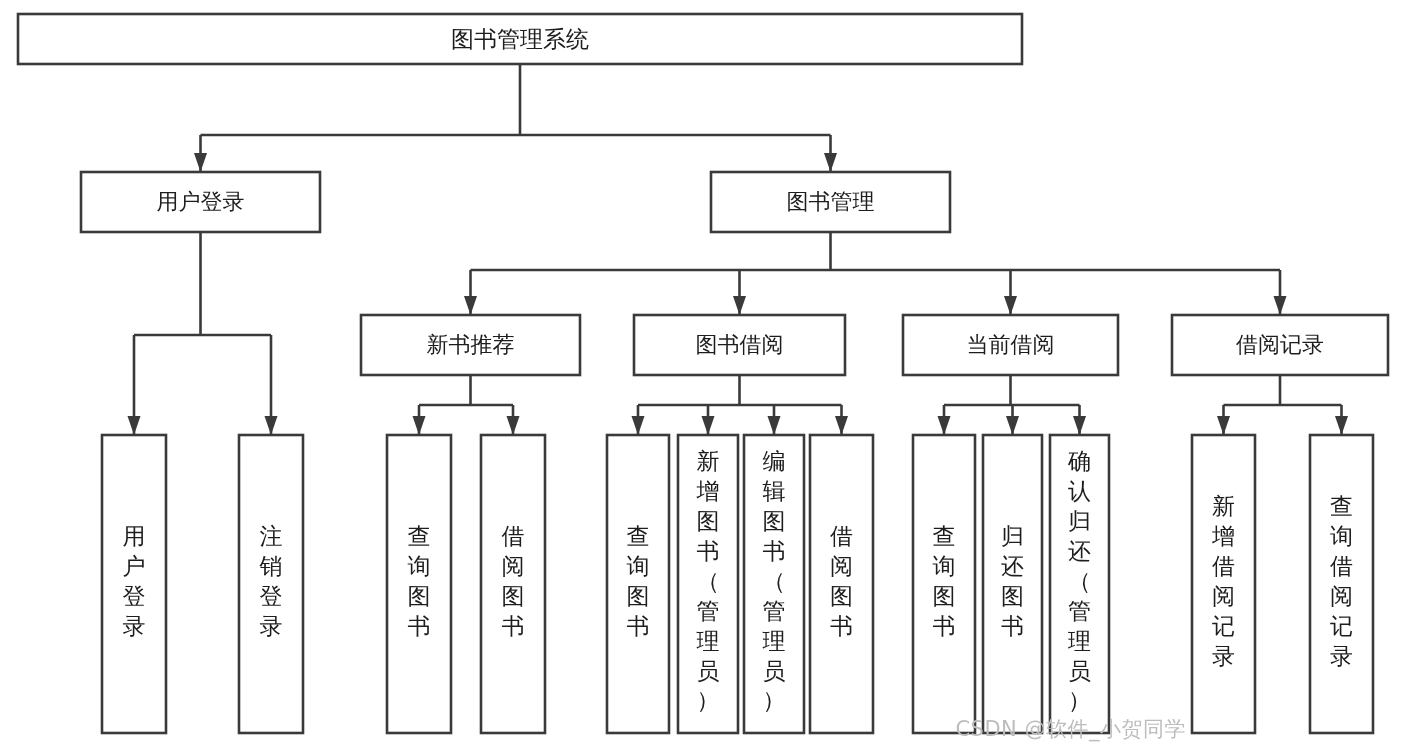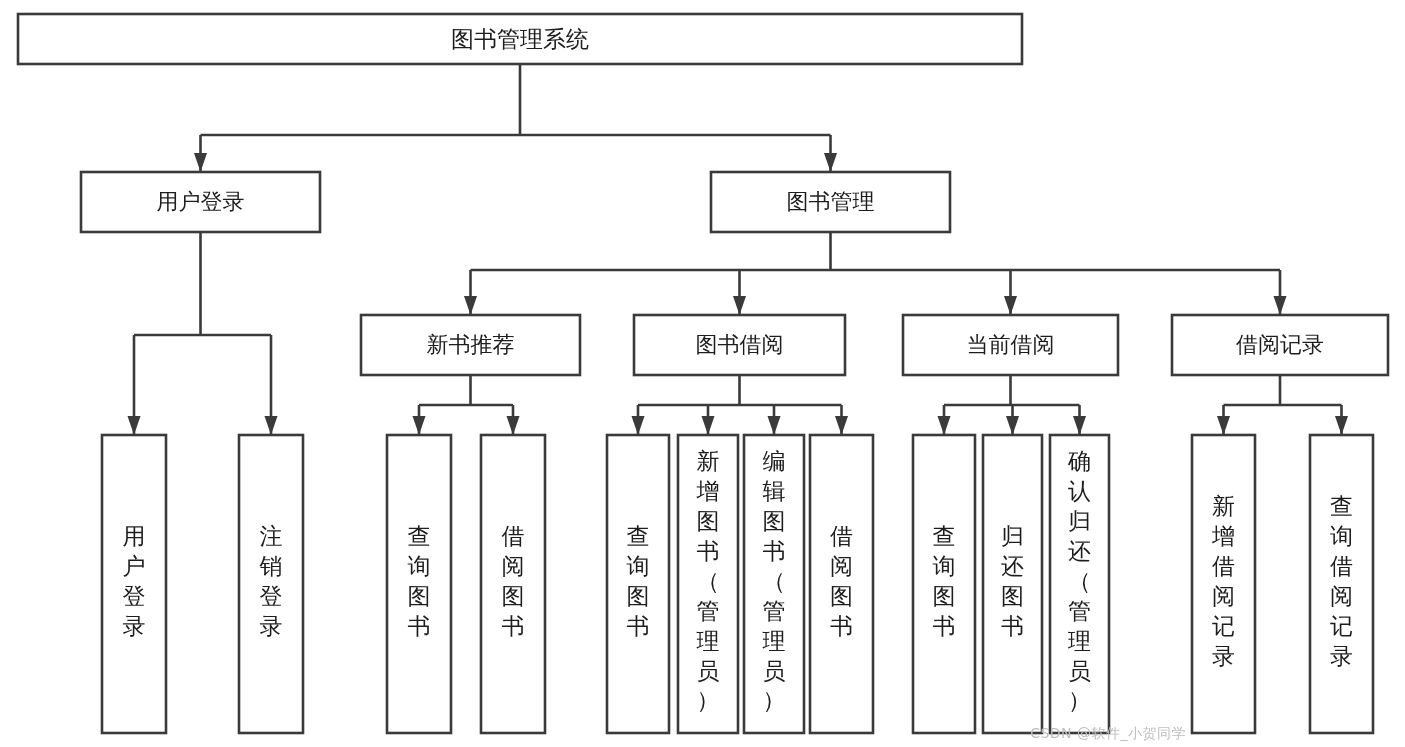--- a/index.html
+++ b/index.html
@@ -52,21 +52,21 @@
   .node-label-v {
     font-family: "DejaVu Sans", "Liberation Sans", sans-serif;
     fill: #1d1d1d;
     text-anchor: middle;
   }
   .watermark-text {
     position: absolute;
     right: 9px;
     bottom: 4px;
     font-family: "DejaVu Sans", "Liberation Sans", sans-serif;
-    font-size: 14px;
+    font-size: 21px;
     color: #bdbdbd;
     letter-spacing: 0.5px;
     white-space: nowrap;
     user-select: none;
   }
 </style>
 </head>
 <body>
 
 <div id="diagram-root">

